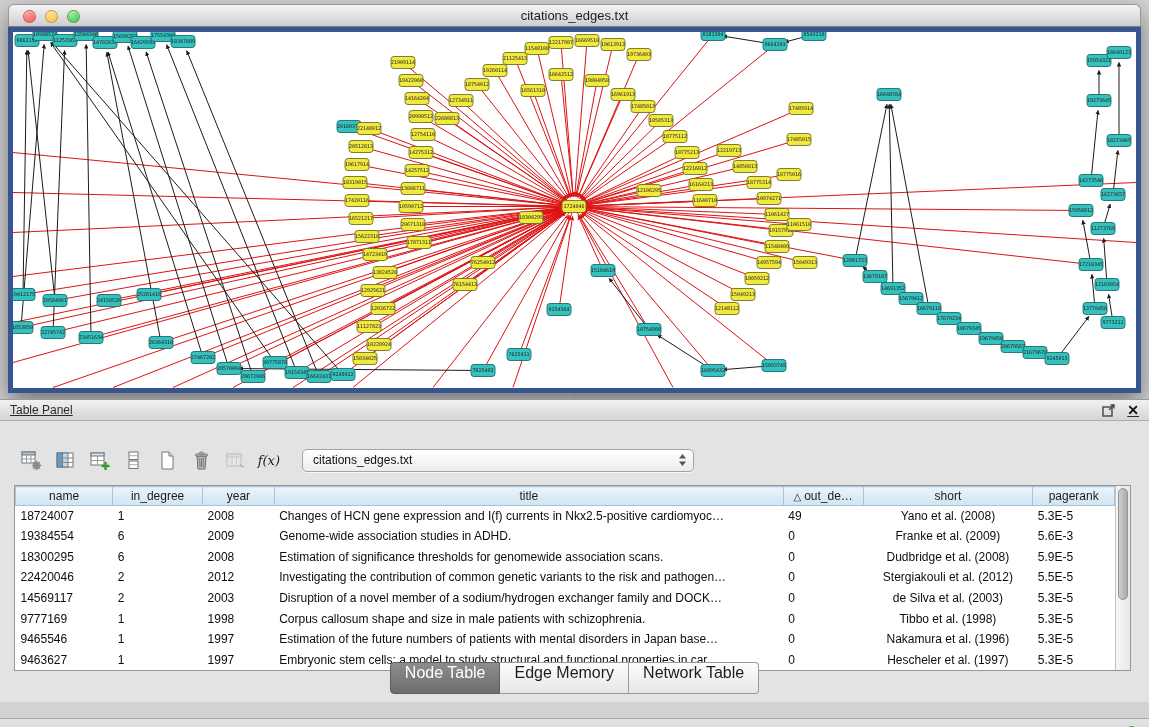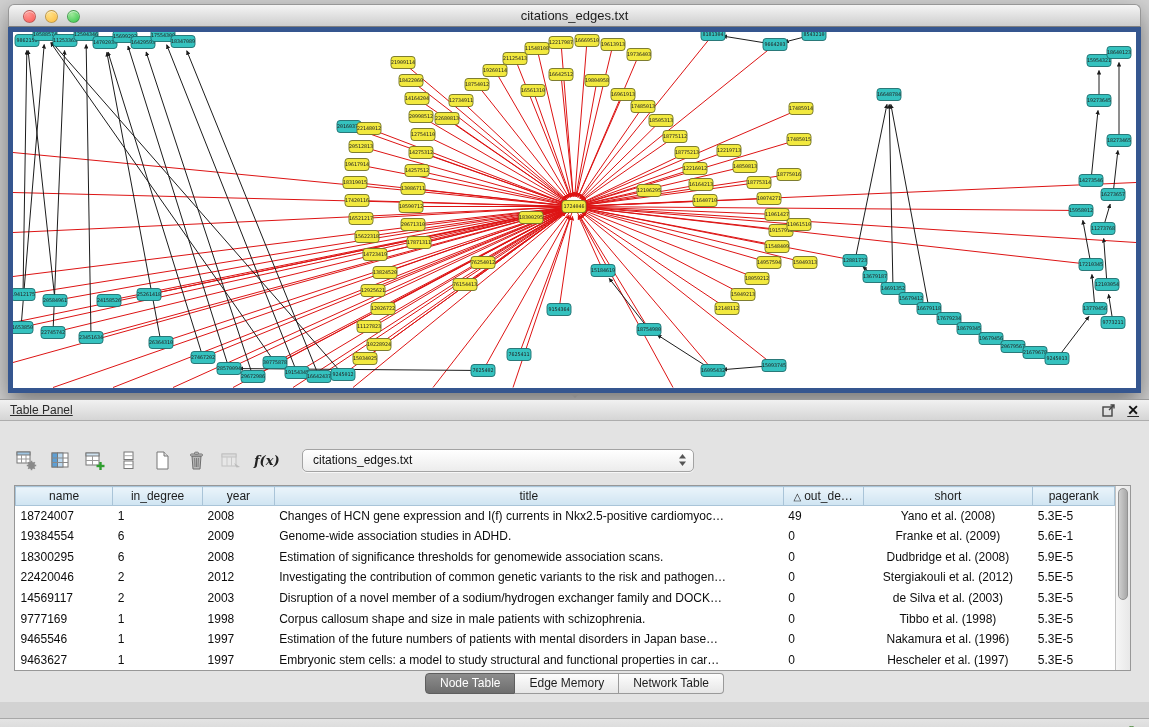--- a/index.html
+++ b/index.html
@@ -32,42 +32,42 @@
   .table-panel { position:absolute; left:0; top:399px; width:1149px; height:303px;
     background:#e3e3e3; border-top:1px solid #9a9a9a; }
   .panel-header { height:21px; background:linear-gradient(#f1f1f1,#d5d5d5);
     border-bottom:1px solid #adadad; display:flex; align-items:center; padding:0 10px;
     font-size:12px; color:#2a2a2a;text-decoration:underline; }
   .ph-icons { margin-left:auto; display:flex; align-items:center; gap:12px; }
   .ph-x { font-size:14px; font-weight:bold; color:#111; line-height:1; cursor:default; }
 
   .panel-body { position:relative; height:281px; }
   .toolbar { display:flex; align-items:center; gap:8px; padding:26px 0 0 16px; }
-  .tb-btn { width:26px; height:26px; display:flex; align-items:center; justify-content:flex-start;font-weight:bold; }
+  .tb-btn { width:26px; height:26px; display:flex; align-items:center; justify-content:flex-end; }
   .fx { font-family:"DejaVu Serif",serif; font-style:italic; font-size:13px; color:#222; }
   .combo { margin-left:14px; width:392px; height:23px; background:linear-gradient(#ffffff,#ececec);
     border:1px solid #a3a3a3; border-radius:5px; display:flex; align-items:center;
     padding:0 6px 0 10px; font-size:12px; color:#111; box-shadow:0 1px 0 rgba(255,255,255,.7); }
   .combo .spacer { flex:1; }
 
   .table-wrap { display:flex; margin:12px 18px 0 14px; height:186px;
     border:1px solid #979797; background:#fff; overflow:hidden; }
   table { border-collapse:collapse; table-layout:fixed; width:1105px; font-size:12px; }
   thead th { background:linear-gradient(#eaf4fb,#cfe4f2); border:1px solid #a9c4d8;
     height:19px; font-weight:normal; font-size:12px; color:#1c1c1c; overflow:hidden; white-space:nowrap; }
   tbody td { height:16px; padding:0 5px; white-space:nowrap; overflow:hidden; color:#0c0c0c; }
   tbody td.col-5 { text-align:center; }
   .vscroll { width:15px; background:linear-gradient(90deg,#f6f6f6,#e8e8e8);
     border-left:1px solid #c2c2c2; position:relative; }
   .vthumb { position:absolute; left:2px; right:2px; top:2px; height:112px;
     background:linear-gradient(90deg,#cfcfcf,#a8a8a8); border:1px solid #939393; border-radius:6px; }
   .sort-tri { font-size:10px; margin-right:3px; color:#222; }
 
   .tabs { position:absolute; left:0; right:0; bottom:8px; display:flex; justify-content:center; }
-  .tab { height:21px; line-height:19px; padding:0 14px; font-size:12px; color:#1d1d1d;
+  .tab { height:32px; line-height:19px; padding:0 14px; font-size:16px; color:#1d1d1d;
     background:linear-gradient(#fdfdfd,#e6e6e6); border:1px solid #9a9a9a; border-left:none; }
   .tab.first { border-left:1px solid #9a9a9a; border-radius:4px 0 0 4px; }
   .tab.last { border-radius:0 4px 4px 0; }
   .tab.active { background:linear-gradient(#8d8d8d,#6d6d6d); color:#fff; border-color:#5e5e5e; }
 
   
   .statusbar { position:absolute; left:0; top:718px; width:1149px; height:25px;
     background:linear-gradient(#e4e4e4,#cecece); border-top:1px solid #a8a8a8;
     display:flex; align-items:center; justify-content:flex-end; gap:7px; padding-right:12px;
     font-size:11px; color:#2e2e2e; }
@@ -894,21 +894,21 @@
               <td class="col-5">Yano et al. (2008)</td>
               <td class="col-6">5.3E-5</td>
             </tr>
             <tr>
               <td class="col-0">19384554</td>
               <td class="col-1">6</td>
               <td class="col-2">2009</td>
               <td class="col-3">Genome-wide association studies in ADHD.</td>
               <td class="col-4">0</td>
               <td class="col-5">Franke et al. (2009)</td>
-              <td class="col-6">5.6E-1</td>
+              <td class="col-6">5.6E-3</td>
             </tr>
             <tr>
               <td class="col-0">18300295</td>
               <td class="col-1">6</td>
               <td class="col-2">2008</td>
               <td class="col-3">Estimation of significance thresholds for genomewide association scans.</td>
               <td class="col-4">0</td>
               <td class="col-5">Dudbridge et al. (2008)</td>
               <td class="col-6">5.9E-5</td>
             </tr>

